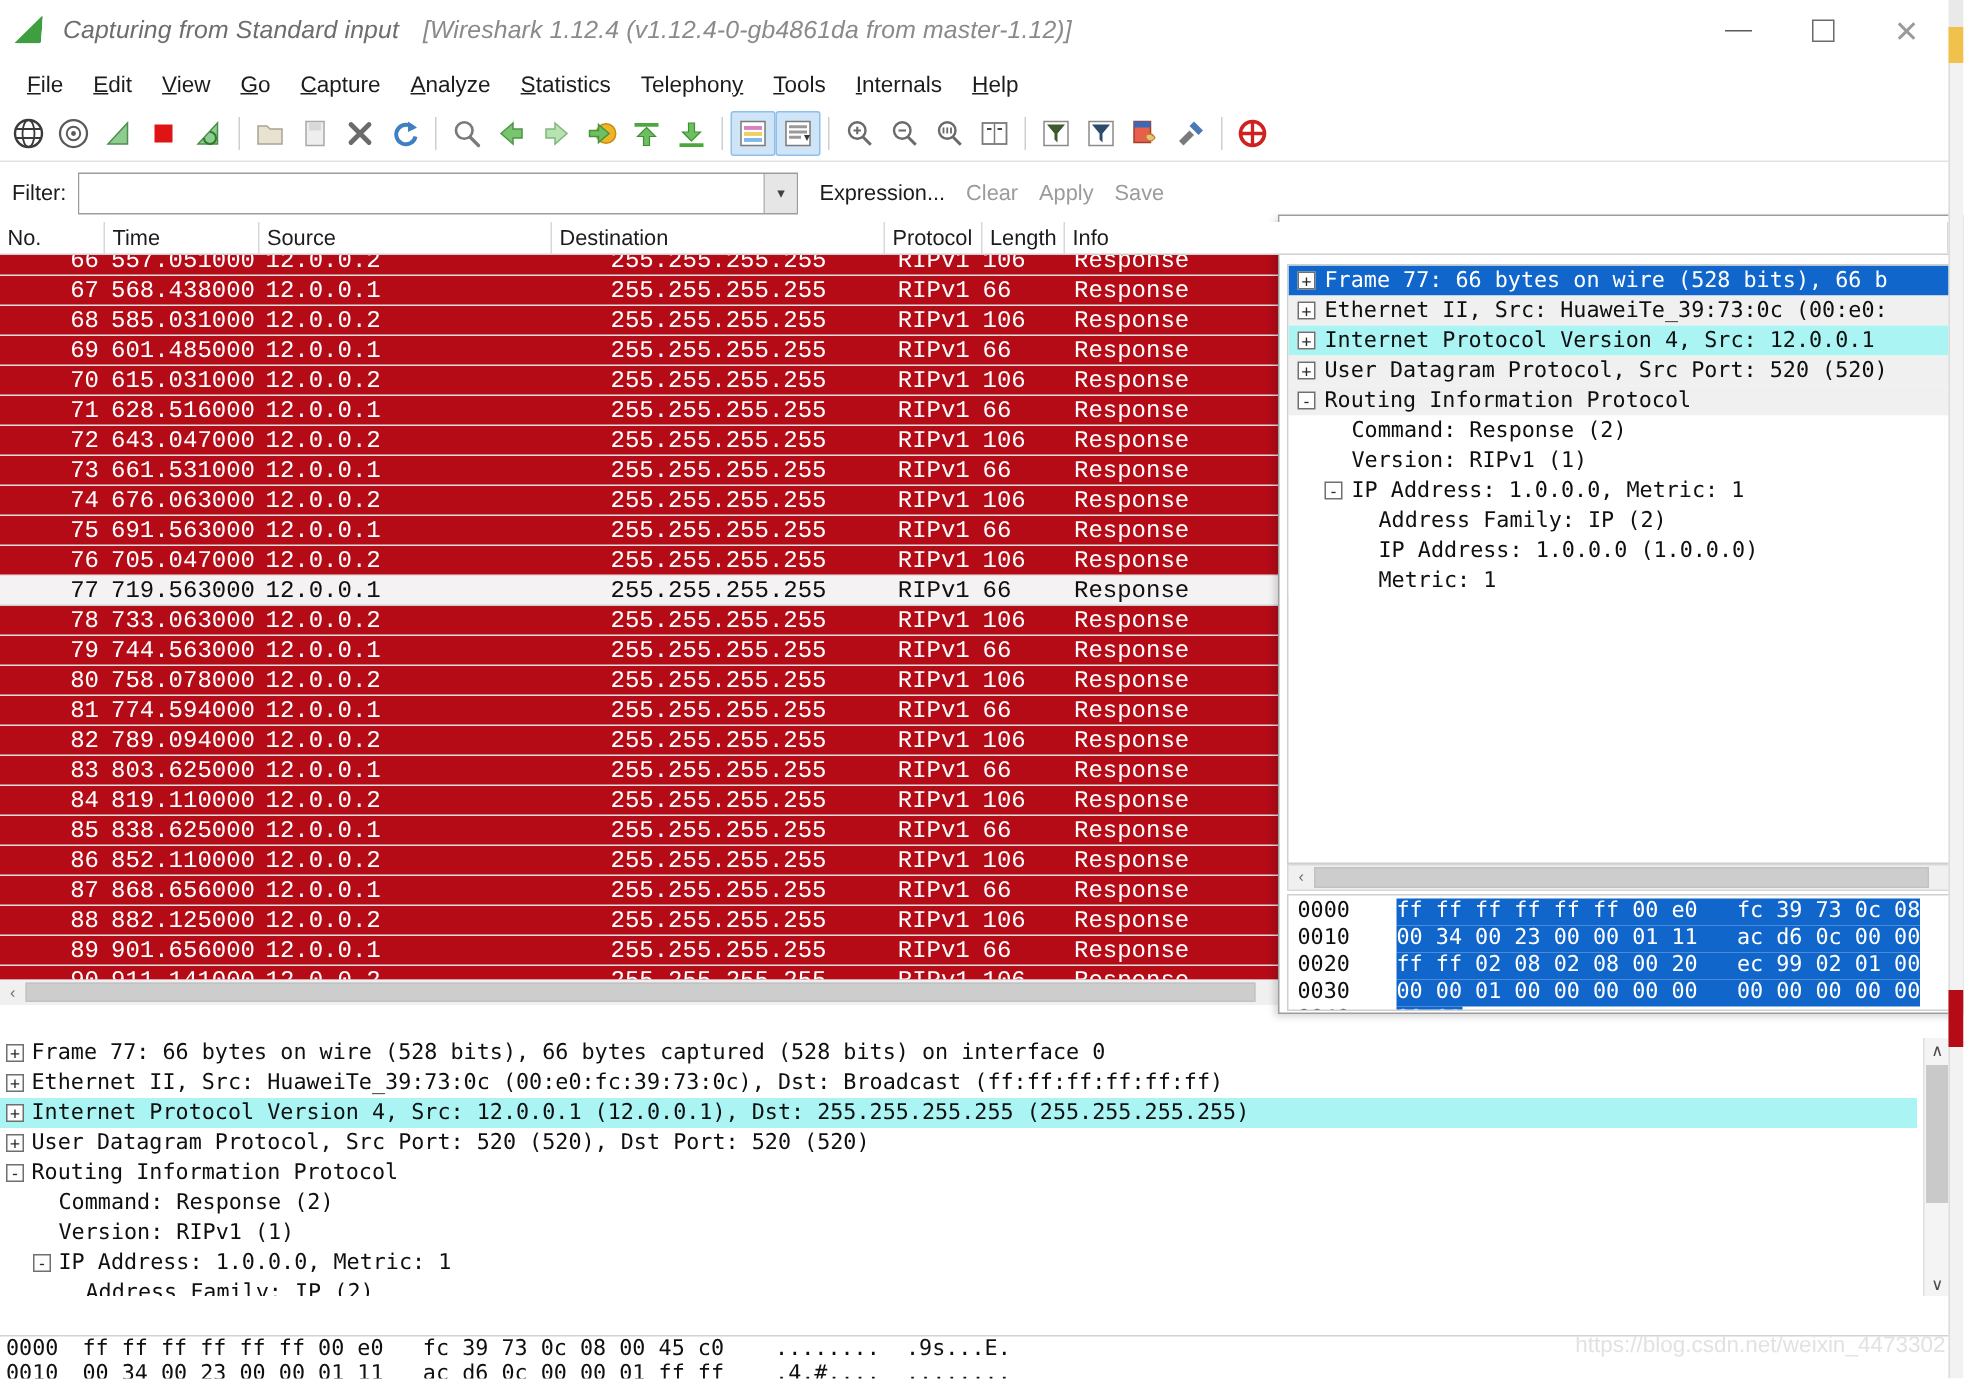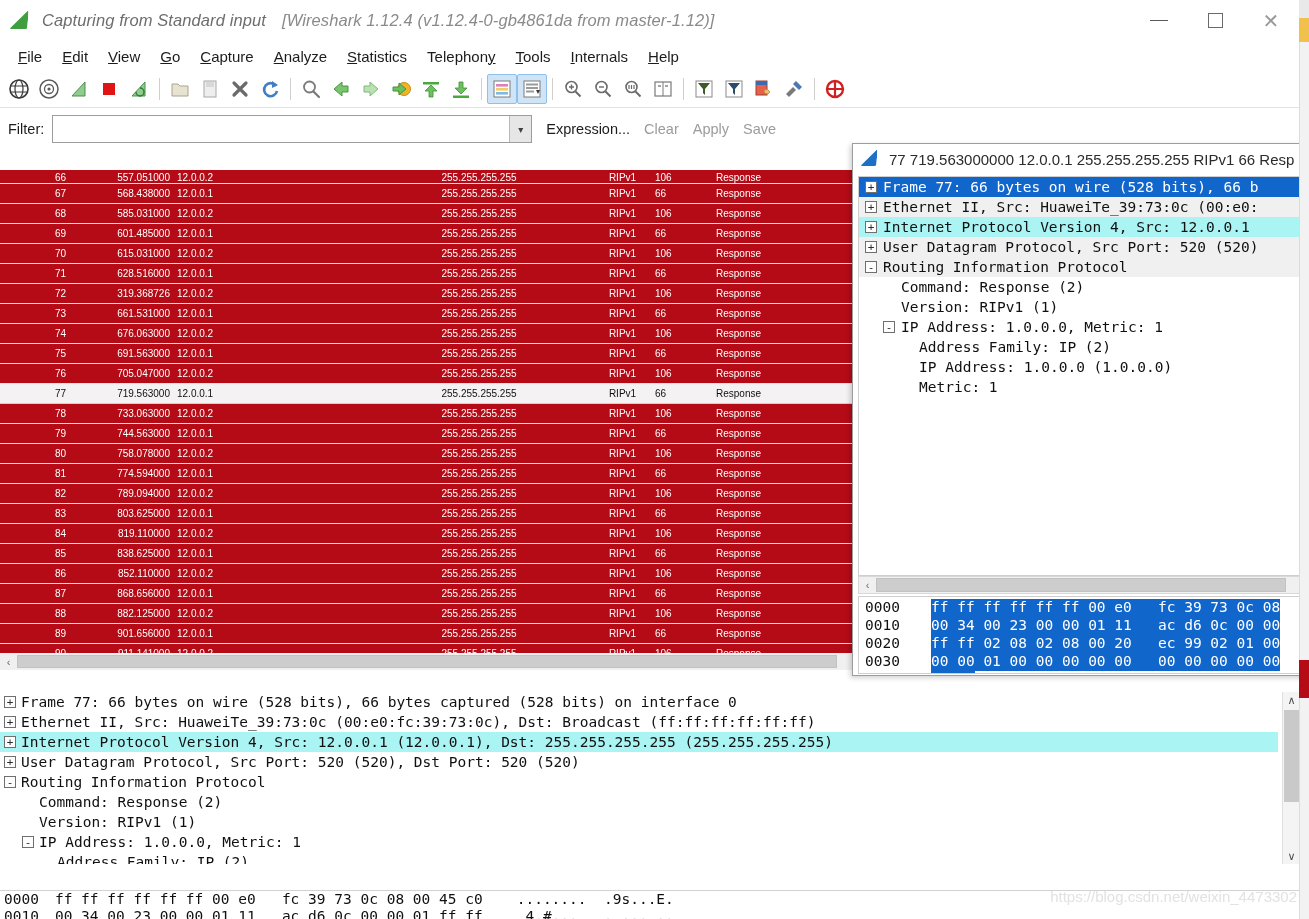--- a/index.html
+++ b/index.html
@@ -123,22 +123,22 @@
   .ch-prot { width: 65px; }
   .ch-len  { width: 55px; }
   .ch-info { flex: 1; }
 
   .plist {
     position: absolute; left: 0; top: 22px; width: 855px; height: 483px;
     overflow: hidden; background: #b40b17;
   }
   .prow {
     height: 20px; display: flex; align-items: center;
-    font-family: Liberation Sans, sans-serif;
-    font-size: 10px;
+    font-family: Liberation Mono, monospace;
+    font-size: 16px;
     color: #ffffff;
     background: #b40b17;
     border-bottom: 1px solid #e8e0e0;
     white-space: nowrap;
   }
   .prow.selected {
     background: #f4f2f2; color: #101010;
     border-bottom: 1px solid #cfcfcf;
   }
   .prow .c { overflow: hidden; }
@@ -498,20 +498,29 @@
         <span>▾</span>
       </div>
     </div>
     <div class="fbtn">Expression...</div>
     <div class="fbtn dim">Clear</div>
     <div class="fbtn dim">Apply</div>
     <div class="fbtn dim">Save</div>
   </div>
 
   <div class="packetlist-wrap">
+    <div class="col-header">
+      <div class="ch ch-no">No.</div>
+      <div class="ch ch-time">Time</div>
+      <div class="ch ch-src">Source</div>
+      <div class="ch ch-dst">Destination</div>
+      <div class="ch ch-prot">Protocol</div>
+      <div class="ch ch-len">Length</div>
+      <div class="ch ch-info">Info</div>
+    </div>
     <div class="plist" id="plist">
         <div class="prow" style="height: 14px; align-items: flex-end;">
           <div class="c c-no">66</div>
           <div class="c c-time">557.051000</div>
           <div class="c c-src">12.0.0.2</div>
           <div class="c c-dst">255.255.255.255</div>
           <div class="c c-prot">RIPv1</div>
           <div class="c c-len">106</div>
           <div class="c c-info">Response</div>
         </div>
@@ -555,21 +564,21 @@
           <div class="c c-no">71</div>
           <div class="c c-time">628.516000</div>
           <div class="c c-src">12.0.0.1</div>
           <div class="c c-dst">255.255.255.255</div>
           <div class="c c-prot">RIPv1</div>
           <div class="c c-len">66</div>
           <div class="c c-info">Response</div>
         </div>
         <div class="prow">
           <div class="c c-no">72</div>
-          <div class="c c-time">319.368726</div>
+          <div class="c c-time">643.047000</div>
           <div class="c c-src">12.0.0.2</div>
           <div class="c c-dst">255.255.255.255</div>
           <div class="c c-prot">RIPv1</div>
           <div class="c c-len">106</div>
           <div class="c c-info">Response</div>
         </div>
         <div class="prow">
           <div class="c c-no">73</div>
           <div class="c c-time">661.531000</div>
           <div class="c c-src">12.0.0.1</div>

